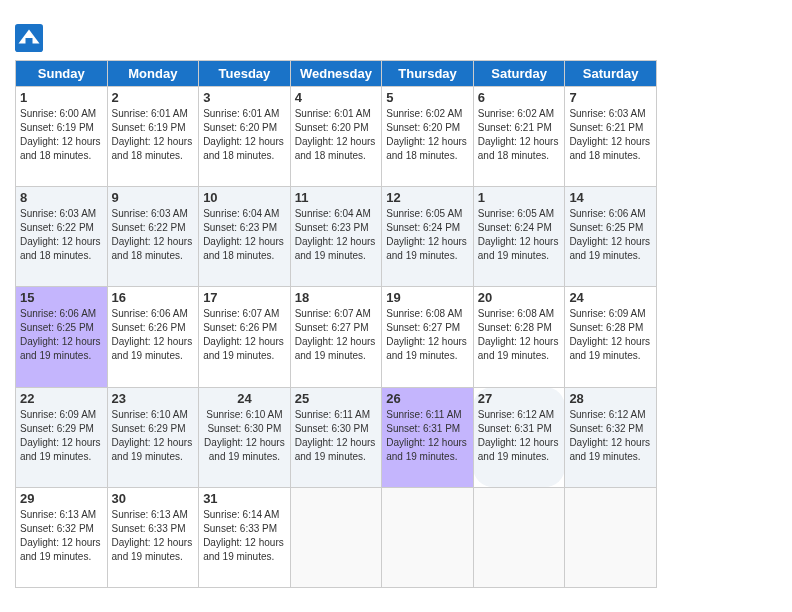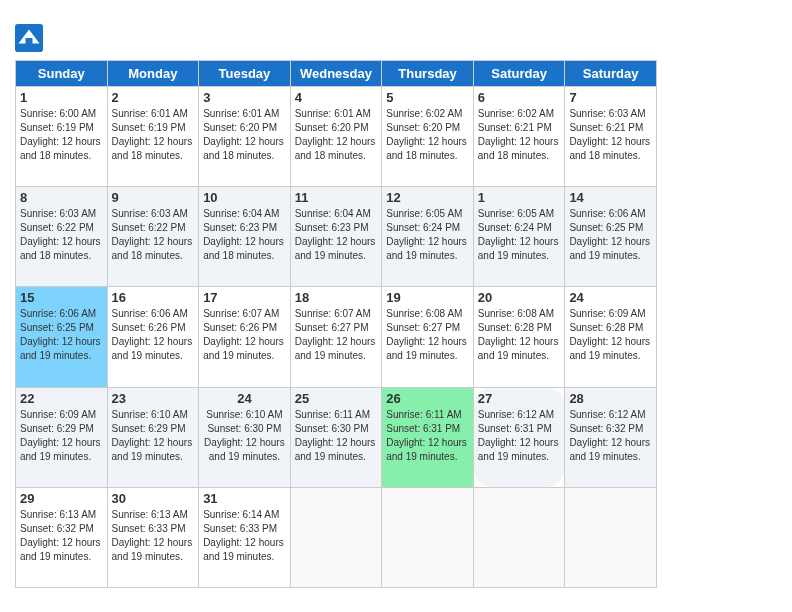--- a/index.html
+++ b/index.html
@@ -187,21 +187,21 @@
           <td style="background-color: rgb(240, 244, 248);">
             <span class="day-number">1</span>
             <div class="day-info">Sunrise: 6:05 AM<br>Sunset: 6:24 PM<br>Daylight: 12 hours and 19 minutes.</div>
           </td>
           <td style="background-color: rgb(240, 244, 248);">
             <span class="day-number">14</span>
             <div class="day-info">Sunrise: 6:06 AM<br>Sunset: 6:25 PM<br>Daylight: 12 hours and 19 minutes.</div>
           </td>
         </tr>
         <tr>
-          <td style="background-color: #7dd3fc;">
+          <td style="background-color: #c4b5fd;">
             <span class="day-number">15</span>
             <div class="day-info">Sunrise: 6:06 AM<br>Sunset: 6:25 PM<br>Daylight: 12 hours and 19 minutes.</div>
           </td>
           <td style="background-color: rgb(255, 255, 255);">
             <span class="day-number">16</span>
             <div class="day-info">Sunrise: 6:06 AM<br>Sunset: 6:26 PM<br>Daylight: 12 hours and 19 minutes.</div>
           </td>
           <td style="background-color: rgb(255, 255, 255);">
             <span class="day-number">17</span>
             <div class="day-info">Sunrise: 6:07 AM<br>Sunset: 6:26 PM<br>Daylight: 12 hours and 19 minutes.</div>
@@ -233,21 +233,21 @@
             <div class="day-info">Sunrise: 6:10 AM<br>Sunset: 6:29 PM<br>Daylight: 12 hours and 19 minutes.</div>
           </td>
           <td style="background-color: rgb(240, 244, 248); text-align: center;">
             <span class="day-number">24</span>
             <div class="day-info">Sunrise: 6:10 AM<br>Sunset: 6:30 PM<br>Daylight: 12 hours and 19 minutes.</div>
           </td>
           <td style="background-color: rgb(240, 244, 248);">
             <span class="day-number">25</span>
             <div class="day-info">Sunrise: 6:11 AM<br>Sunset: 6:30 PM<br>Daylight: 12 hours and 19 minutes.</div>
           </td>
-          <td style="background-color: #86efac;">
+          <td style="background-color: #c4b5fd;">
             <span class="day-number">26</span>
             <div class="day-info">Sunrise: 6:11 AM<br>Sunset: 6:31 PM<br>Daylight: 12 hours and 19 minutes.</div>
           </td>
           <td style="background-color: rgb(240, 244, 248); border-radius: 20px;">
             <span class="day-number">27</span>
             <div class="day-info">Sunrise: 6:12 AM<br>Sunset: 6:31 PM<br>Daylight: 12 hours and 19 minutes.</div>
           </td>
           <td style="background-color: rgb(240, 244, 248);">
             <span class="day-number">28</span>
             <div class="day-info">Sunrise: 6:12 AM<br>Sunset: 6:32 PM<br>Daylight: 12 hours and 19 minutes.</div>

